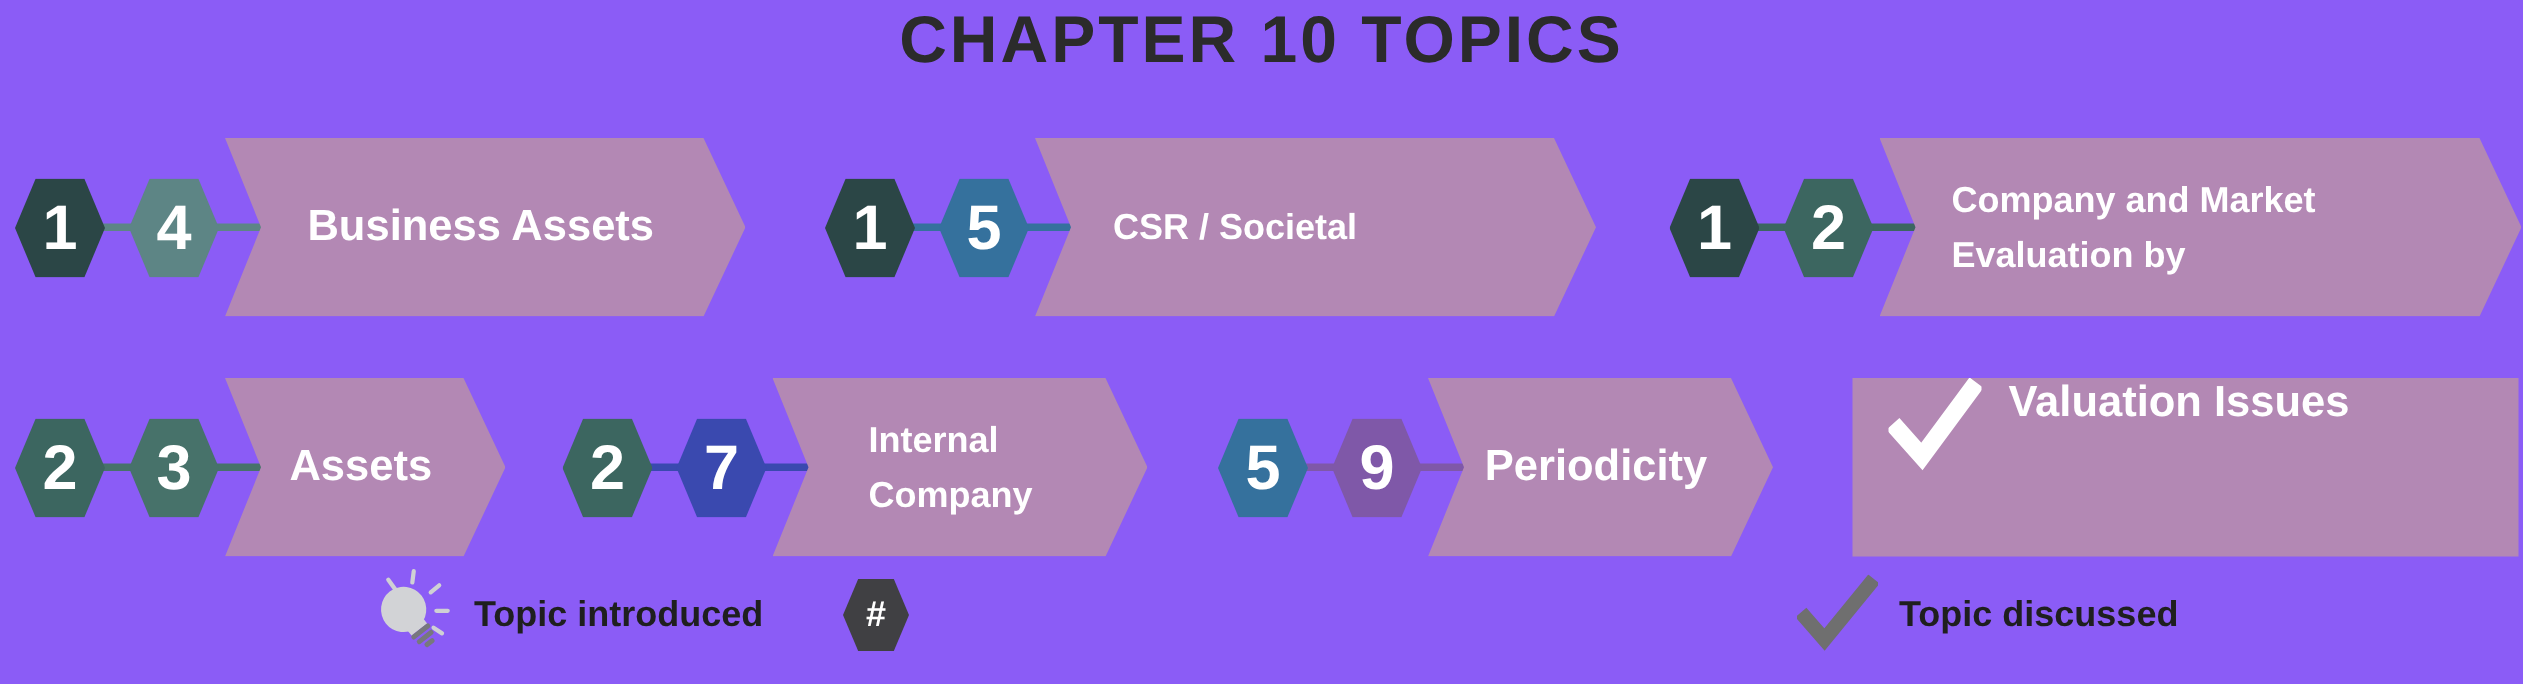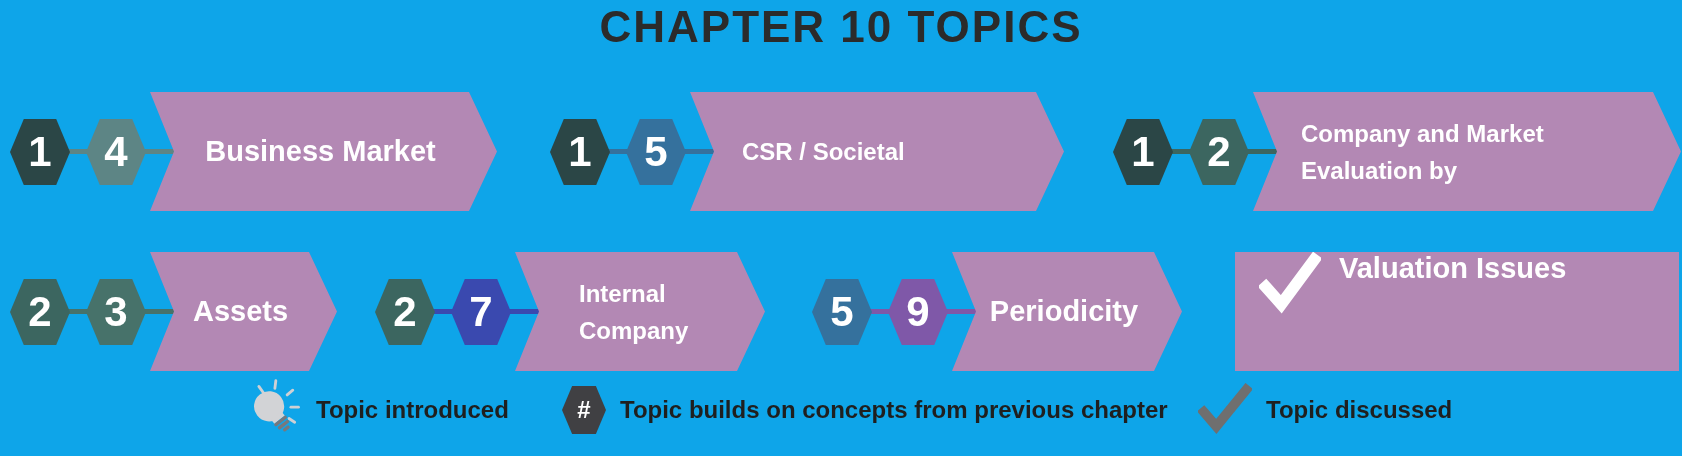--- a/index.html
+++ b/index.html
@@ -1,17 +1,17 @@
 <!DOCTYPE html>
 <html><head>
 <meta charset="utf-8">
 <style>
   html,body { margin:0; padding:0; background:#ffffff; }
   .canvas {
-    position:relative; width:1682px; height:456px; background:#0ea5e9;
+    position:relative; width:1682px; height:456px; background:#8b5cf6;
     font-family:"Liberation Sans", sans-serif; overflow:hidden;
   }
   .page-title {
     position:absolute; top:2px; left:0; width:100%; text-align:center;
     font-size:44px; font-weight:700; letter-spacing:2px; color:#2b2b2b; margin:0;
   }
   .topic { position:absolute; height:119px; }
   .hex {
     position:absolute; width:60px; height:66px; top:27px; z-index:2;
     clip-path:polygon(0 50%, 23% 0, 77% 0, 100% 50%, 77% 100%, 23% 100%);
@@ -56,21 +56,21 @@
   <div class="topic" style="left:10px; top:92px; width:500px;">
     <div class="hex h1" style="background-color: rgb(43, 70, 70);">
         <span class="hex-num">1</span>
       </div>
     <div class="link la" style="background-color: rgb(93, 133, 133);"></div>
     <div class="hex h2" style="background-color: rgb(93, 133, 133);">
         <span class="hex-num">4</span>
       </div>
     <div class="link lb" style="background-color: rgb(93, 133, 133);"></div>
     <div class="banner" style="width: 347px; background-color: rgb(179, 136, 180);">
-      <div class="one-line">Business Market</div>
+      <div class="one-line">Business Assets</div>
     </div>
   </div>
 
   <div class="topic" style="left:550px; top:92px; width:520px;">
     <div class="hex h1" style="background-color: rgb(43, 70, 70);">
         <span class="hex-num">1</span>
       </div>
     <div class="link la" style="background-color: rgb(53, 113, 157);"></div>
     <div class="hex h2" style="background-color: rgb(53, 113, 157);">
         <span class="hex-num">5</span>
@@ -171,21 +171,20 @@
         <rect x="32" y="58" width="8" height="3.5" rx="1.5" fill="#77787d"></rect>
       </g>
     </svg>
     <span class="legend-label">Topic introduced</span>
   </div>
 
   <div class="legend-entry" style="left:562px;">
     <div class="hex-hash">
         <span>#</span>
       </div>
-    <span class="legend-label">Topic builds on concepts from previous chapter</span>
   </div>
 
   <div class="legend-entry" style="left:1198px;">
     <svg class="gray-check" viewBox="0 0 56 56">
       <path d="M6 30 L19 45 L50 7" fill="none" stroke="#6f6f6f" stroke-width="10" stroke-linecap="square"></path>
     </svg>
     <span class="legend-label">Topic discussed</span>
   </div>
 
 </div>

